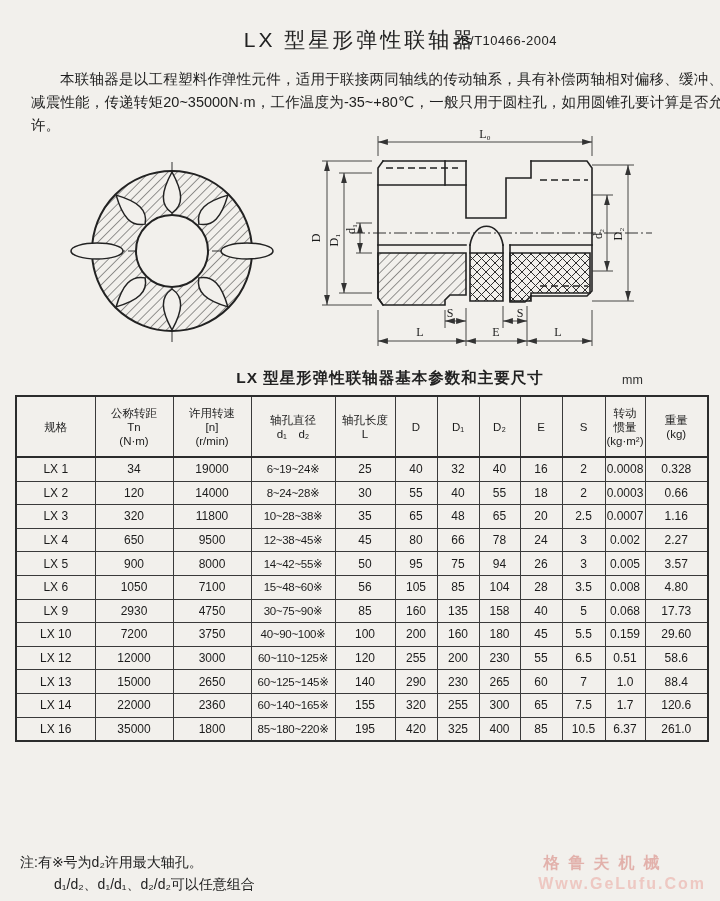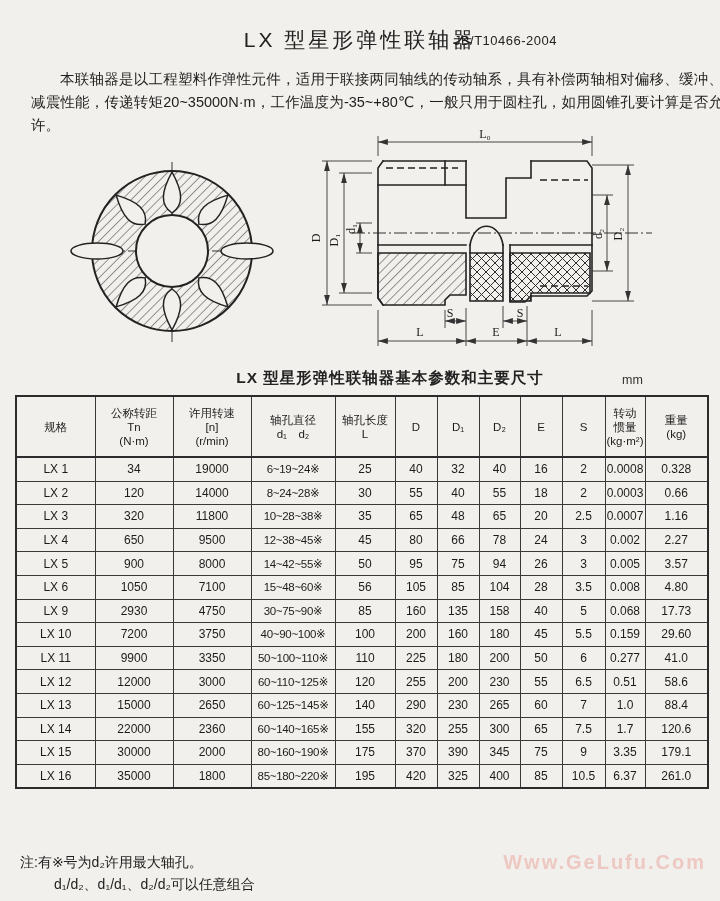--- a/index.html
+++ b/index.html
@@ -47,21 +47,21 @@
   table.params thead th{height:59px;font-size:11.5px;line-height:14px;border-bottom:2px solid #2c2c2c;}
   table.params tbody td{height:22.6px;font-size:12px;}
   table.params tbody td:nth-child(4){font-size:11.5px;letter-spacing:-0.3px;}
   .notes{position:absolute;top:851px;left:20px;font-size:14px;line-height:22px;color:#1e1e1e;}
   .notes .n2{padding-left:34px;}
   .watermark{
     position:absolute;top:852px;right:14px;text-align:center;line-height:21px;
     font-weight:bold;pointer-events:none;
   }
   .watermark .w1{font-size:16px;letter-spacing:9px;color:rgba(214,125,118,0.55);}
-  .watermark .w2{font-size:20px;letter-spacing:2px;color:rgba(233,160,152,0.50);margin-left:32px;}
+  .watermark .w2{font-size:16px;letter-spacing:2px;color:rgba(233,160,152,0.50);margin-left:32px;}
 </style>
 </head>
 <body>
 
 <h1 class="page-title">LX 型星形弹性联轴器</h1>
 <div class="standard">JB/T10466-2004</div>
 <p class="intro">本联轴器是以工程塑料作弹性元件，适用于联接两同轴线的传动轴系，具有补偿两轴相对偏移、缓冲、减震性能，传递转矩20~35000N·m，工作温度为-35~+80℃，一般只用于圆柱孔，如用圆锥孔要计算是否允许。</p>
 
 <div class="drawing">
 <svg width="720" height="238" viewBox="0 0 720 238" xmlns="http://www.w3.org/2000/svg">
@@ -336,34 +336,20 @@
         <td>100</td>
         <td>200</td>
         <td>160</td>
         <td>180</td>
         <td>45</td>
         <td>5.5</td>
         <td>0.159</td>
         <td>29.60</td>
       </tr>
       <tr>
-        <td>LX 11</td>
-        <td>9900</td>
-        <td>3350</td>
-        <td>50~100~110※</td>
-        <td>110</td>
-        <td>225</td>
-        <td>180</td>
-        <td>200</td>
-        <td>50</td>
-        <td>6</td>
-        <td>0.277</td>
-        <td>41.0</td>
-      </tr>
-      <tr>
         <td>LX 12</td>
         <td>12000</td>
         <td>3000</td>
         <td>60~110~125※</td>
         <td>120</td>
         <td>255</td>
         <td>200</td>
         <td>230</td>
         <td>55</td>
         <td>6.5</td>
@@ -392,34 +378,20 @@
         <td>155</td>
         <td>320</td>
         <td>255</td>
         <td>300</td>
         <td>65</td>
         <td>7.5</td>
         <td>1.7</td>
         <td>120.6</td>
       </tr>
       <tr>
-        <td>LX 15</td>
-        <td>30000</td>
-        <td>2000</td>
-        <td>80~160~190※</td>
-        <td>175</td>
-        <td>370</td>
-        <td>390</td>
-        <td>345</td>
-        <td>75</td>
-        <td>9</td>
-        <td>3.35</td>
-        <td>179.1</td>
-      </tr>
-      <tr>
         <td>LX 16</td>
         <td>35000</td>
         <td>1800</td>
         <td>85~180~220※</td>
         <td>195</td>
         <td>420</td>
         <td>325</td>
         <td>400</td>
         <td>85</td>
         <td>10.5</td>
@@ -428,14 +400,15 @@
       </tr>
     </tbody>
 </table>
 
 <div class="notes">
   <div class="n1">注:有※号为d₂许用最大轴孔。</div>
   <div class="n2">d₁/d₂、d₁/d₁、d₂/d₂可以任意组合</div>
 </div>
 
 <div class="watermark">
+  <div class="w1">格鲁夫机械</div>
   <div class="w2">Www.GeLufu.Com</div>
 </div>
 
 </body></html>

